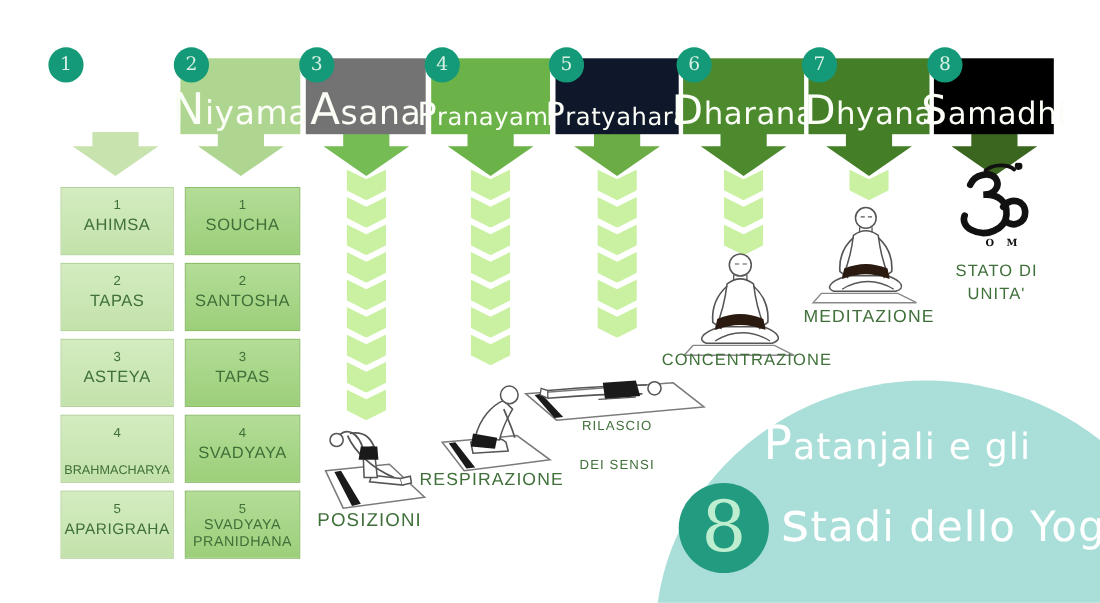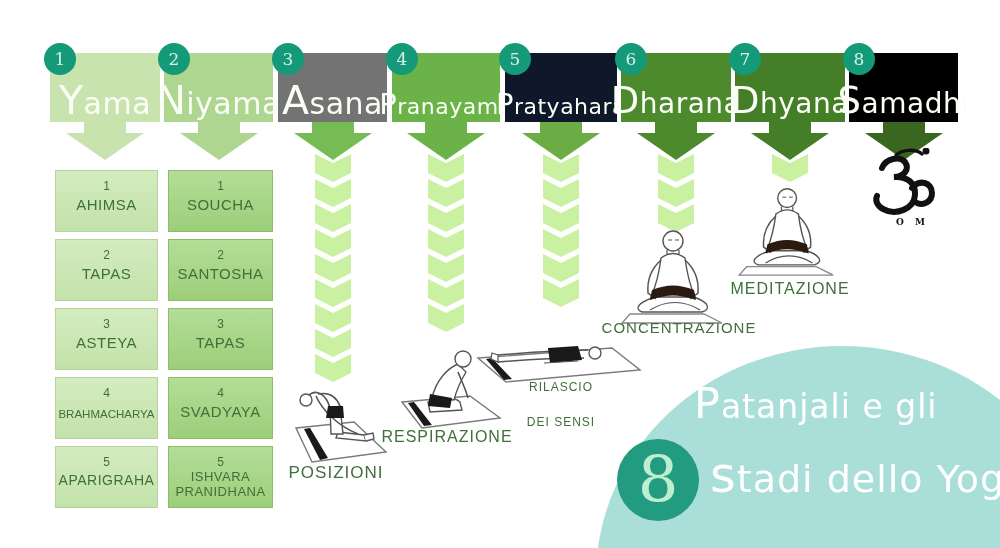--- a/index.html
+++ b/index.html
@@ -37,21 +37,21 @@
   .chev  { width:36px; height:28px; margin-bottom:-3px; background:#c9f1a1; flex:none;
            clip-path:polygon(0 0,50% 32%,100% 0,100% 68%,50% 100%,0 68%); }
 
   
   .cell { position:absolute; box-sizing:border-box; height:62px; text-align:center;
           color:#3f7039; }
   .cellY { left:55px;  width:103px; background:linear-gradient(#d4ecc0,#c3e2aa); border:1px solid #b4d49b; }
   .cellN { left:168px; width:105px; background:linear-gradient(#b4dd97,#9ccf7a); border:1px solid #8cbd68; }
   .cell .cn { display:block; font-size:12px; margin-top:8px; }
   .cell .cl { display:block; font-size:15px; letter-spacing:0.5px; margin-top:3px; }
-  .cell .cl.small { font-size:11.5px; letter-spacing:0; margin-top:8px; }
+  .cell .cl.small { font-size:11.5px; letter-spacing:0; margin-top:22px; }
   .cell .cl.two   { font-size:13px; line-height:1.12; margin-top:1px; }
 
   
   .plabel { position:absolute; text-align:center; color:#3f7039; letter-spacing:1px; z-index:4; }
 
   
   .fig { position:absolute; z-index:2; }
   .fig path, .fig circle, .fig polygon { vector-effect:non-scaling-stroke; }
 
   
@@ -85,23 +85,20 @@
     <span>Patanjali e gli</span>
   </div>
   <div class="dometitle t2">
     <span>stadi dello Yoga</span>
   </div>
 
   <div class="stage" style="left:50px;width:110px">
     <div class="num-circle">
         <span>1</span>
       </div>
-    <div class="hbox fz31" style="background:#c8e3ae">
-        <span>Yama</span>
-      </div>
     <div class="stem" style="background:#c8e3ae"></div>
     <div class="tri" style="border-top-color:#c8e3ae"></div>
   </div>
 
   <div class="stage" style="left:164px;width:109px">
     <div class="num-circle">
         <span>2</span>
       </div>
     <div class="hbox fz31" style="background:#aed690">
         <span>Niyama</span>
@@ -248,21 +245,21 @@
     <div class="cell cellN" style="top:308px">
       <span class="cn">3</span>
       <span class="cl">TAPAS</span>
     </div>
     <div class="cell cellN" style="top:377px">
       <span class="cn">4</span>
       <span class="cl">SVADYAYA</span>
     </div>
     <div class="cell cellN" style="top:446px">
       <span class="cn">5</span>
-      <span class="cl two">ISHVARA PRANIDHANA</span>
+      <span class="cl two">SVADYAYA PRANIDHANA</span>
     </div>
   </div>
 
   <svg class="fig" style="left:286px;top:372px" width="106" height="94" viewBox="0 0 106 94">
     <polygon points="10,56 68,50 100,80 26,90" fill="#ffffff" stroke="#7a7a7a" stroke-width="1.4"></polygon>
     <polygon points="18,57 24,56 42,86 34,88" fill="#1a1a1a"></polygon>
     <path d="M52,60 L78,63 L80,69 L50,66 Z" fill="#ffffff" stroke="#555" stroke-width="1.4"></path>
     <path d="M78,63 L87,61 L88,67 L80,69" fill="#ffffff" stroke="#555" stroke-width="1.4"></path>
     <path d="M45,62 L57,62 L54,34 L44,36 Z" fill="#ffffff" stroke="#555" stroke-width="1.4"></path>
     <path d="M44,36 C40,22 30,16 22,24" fill="none" stroke="#555" stroke-width="1.6"></path>
@@ -328,14 +325,18 @@
   <div class="om-caption">O M</div>
 
   <div class="plabel" style="left:377px;top:428px;width:140px;font-size:16px">RESPIRAZIONE</div>
   <div class="plabel" style="left:266px;top:463px;width:140px;font-size:17px">POSIZIONI</div>
   <div class="plabel" style="left:501px;top:380px;width:120px;font-size:12px">
     <span style="display:block">RILASCIO</span>
     <span style="display:block;margin-top:21px">DEI SENSI</span>
   </div>
   <div class="plabel" style="left:599px;top:319px;width:160px;font-size:15px">CONCENTRAZIONE</div>
   <div class="plabel" style="left:720px;top:280px;width:140px;font-size:16px">MEDITAZIONE</div>
+  <div class="plabel" style="left:846px;top:238px;width:120px;font-size:15px">
+    <span style="display:block">STATO DI</span>
+    <span style="display:block;margin-top:4px">UNITA'</span>
+  </div>
 
 </div>
 
 </body></html>

